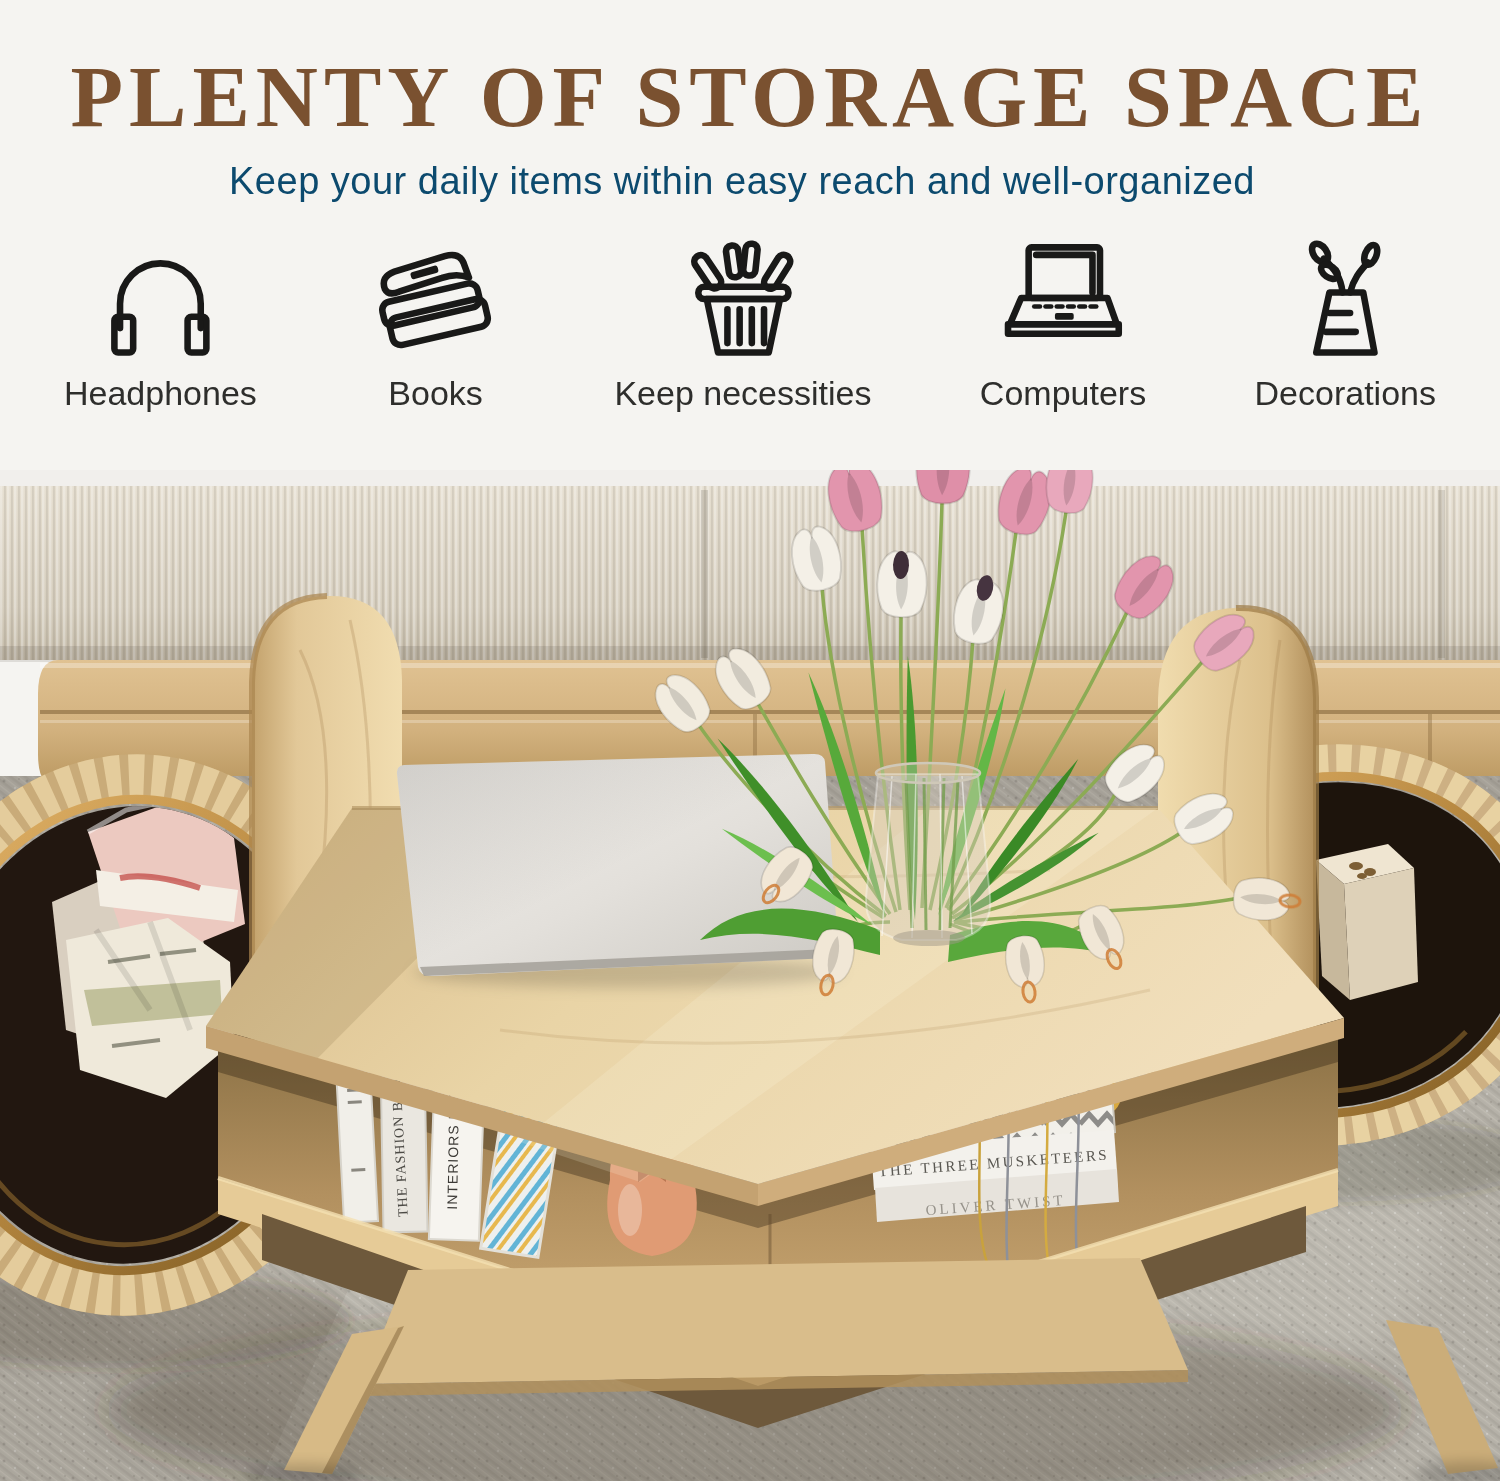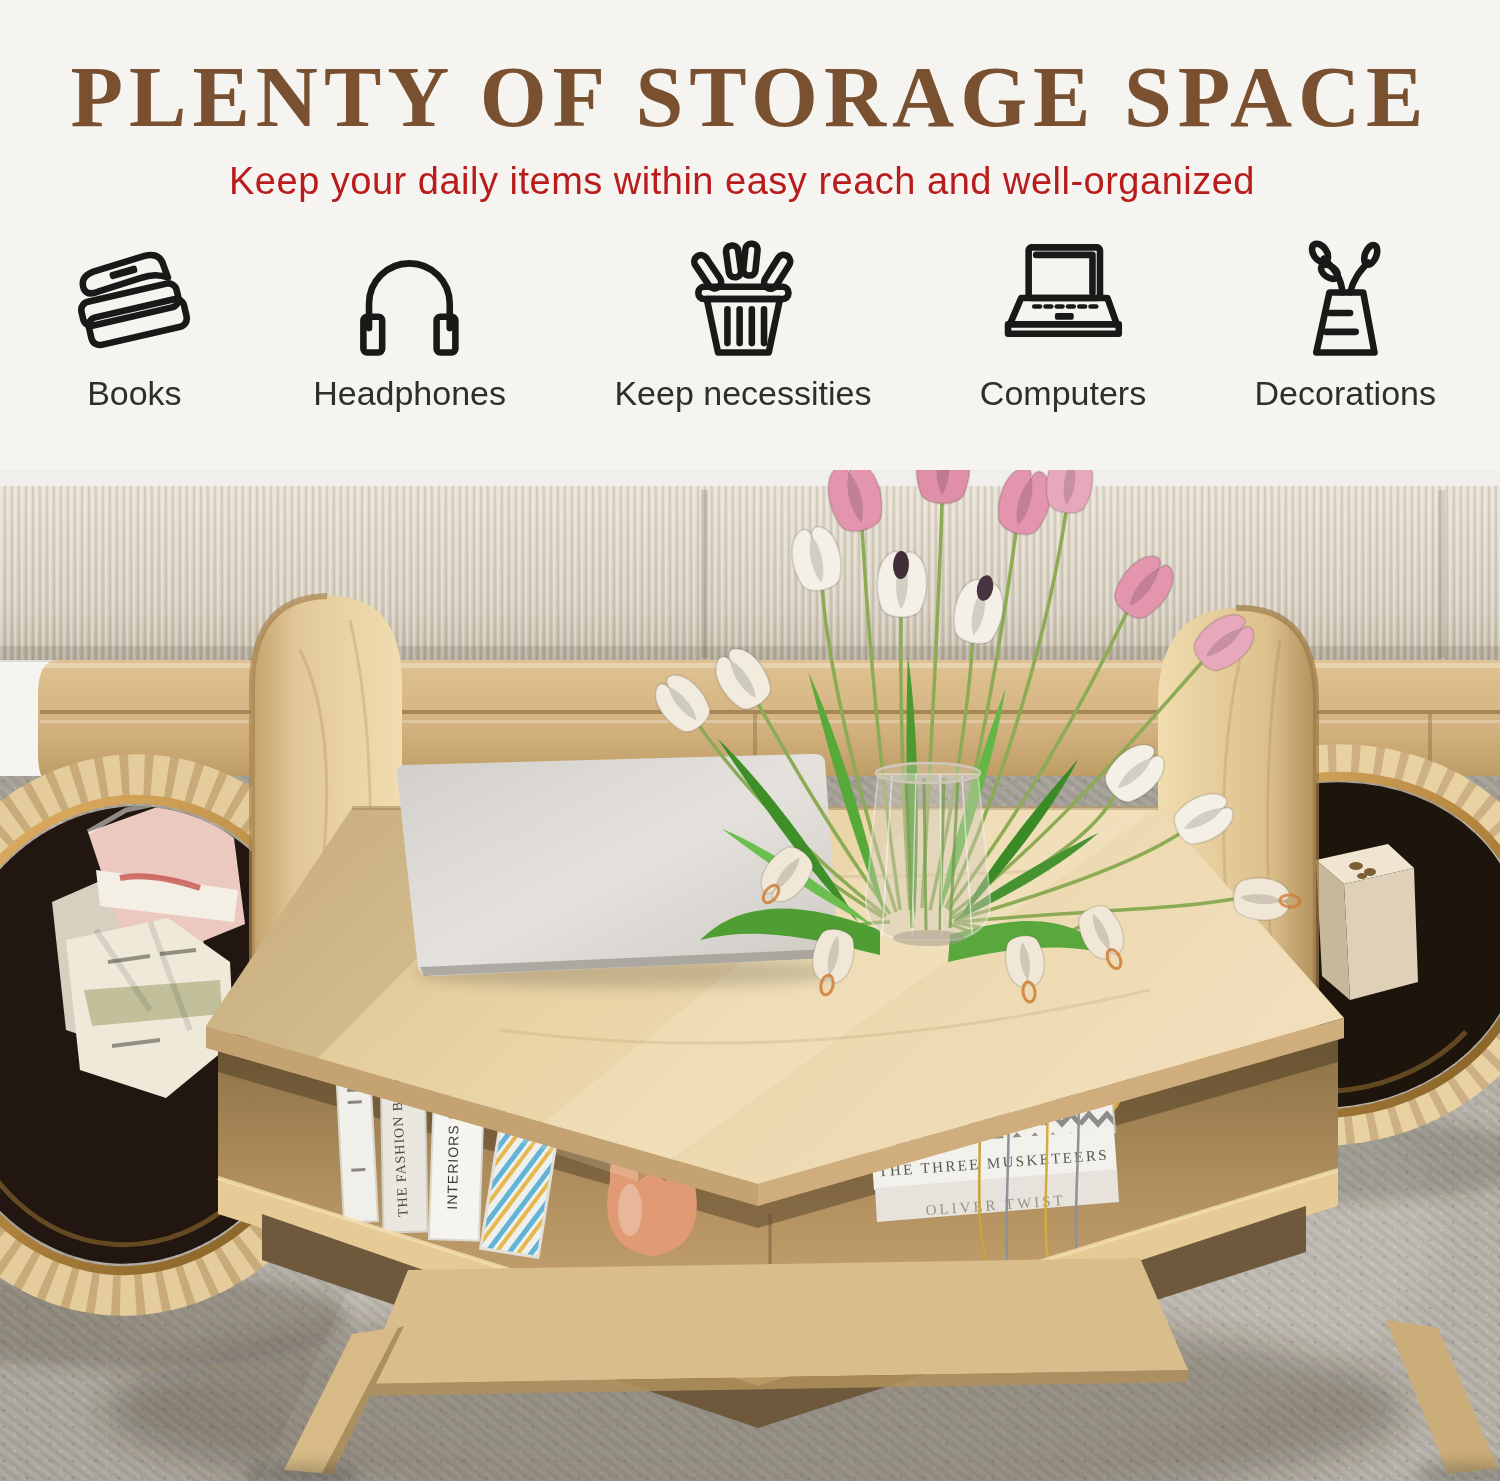--- a/index.html
+++ b/index.html
@@ -1,21 +1,21 @@
 <!DOCTYPE html>
 <html><head>
 <meta charset="utf-8">
 <style>
   html,body{margin:0;padding:0;background:#ffffff;}
   .page{position:relative;width:1500px;height:1481px;background:#f5f4f1;
         font-family:"Liberation Sans",sans-serif;overflow:hidden;}
   .hero{position:absolute;top:0;left:0;width:1500px;text-align:center;}
   .title{margin:8px;padding-top:46px;font-family:"Liberation Serif",serif;font-weight:700;
          font-size:86px;line-height:1.02;letter-spacing:6px;color:#7a5130;white-space:nowrap;}
-  .subtitle{margin:18px 16px 0 0;font-size:38px;color:#b91c1c;letter-spacing:0.5px;}
+  .subtitle{margin:18px 16px 0 0;font-size:38px;color:#0c4a6e;letter-spacing:0.5px;}
   .features{position:absolute;top:238px;left:0;width:1500px;box-sizing:border-box;
             padding:0 64px;display:flex;justify-content:space-between;align-items:flex-end;}
   .feature{display:flex;flex-direction:column;align-items:center;}
   .feature svg{display:block;height:122px;width:auto;}
   .feature .label{margin-top:14px;font-size:34px;color:#2e2e2c;}
   .photo-wrap{position:absolute;top:470px;left:0;width:1500px;height:1011px;}
   .photo-wrap svg{display:block;}
   .ico{stroke:#191918;stroke-width:7;fill:none;stroke-linecap:round;stroke-linejoin:round;}
   .ico-fill{fill:#191918;stroke:none;}
 </style>
@@ -26,37 +26,37 @@
 
   <div class="hero">
     <h1 class="title">PLENTY OF STORAGE SPACE</h1>
     <p class="subtitle">Keep your daily items within easy reach and well-organized</p>
   </div>
 
   <div class="features">
 
     <div class="feature">
       <svg viewBox="0 0 150 130">
+        <path class="ico" d="M32,96 V70 a43,43 0 0 1 86,0 V96"></path>
+        <rect class="ico" x="26" y="84" width="20" height="38" rx="4"></rect>
+        <rect class="ico" x="104" y="84" width="20" height="38" rx="4"></rect>
+      </svg>
+      <span class="label">Headphones</span>
+    </div>
+
+    <div class="feature">
+      <svg viewBox="0 0 150 130">
         <g transform="rotate(-13 70 70)">
           <rect class="ico" x="22" y="76" width="104" height="30" rx="9" fill="#f6f5f2"></rect>
           <rect class="ico" x="18" y="58" width="104" height="26" rx="9" fill="#f6f5f2"></rect>
           <path class="ico" d="M26,44 Q24,30 40,28 L96,24 Q112,23 114,36 L116,52 Q104,44 88,46 L40,50 Q28,52 26,44 Z" fill="#f6f5f2"></path>
           <rect class="ico-fill" x="56" y="32" width="30" height="8" rx="3" transform="rotate(-3 71 36)"></rect>
         </g>
       </svg>
       <span class="label">Books</span>
-    </div>
-
-    <div class="feature">
-      <svg viewBox="0 0 150 130">
-        <path class="ico" d="M32,96 V70 a43,43 0 0 1 86,0 V96"></path>
-        <rect class="ico" x="26" y="84" width="20" height="38" rx="4"></rect>
-        <rect class="ico" x="104" y="84" width="20" height="38" rx="4"></rect>
-      </svg>
-      <span class="label">Headphones</span>
     </div>
 
     <div class="feature">
       <svg viewBox="0 0 150 130">
         <rect class="ico" x="58" y="8" width="13" height="34" rx="6" transform="rotate(-8 64 25)"></rect>
         <rect class="ico" x="76" y="6" width="13" height="34" rx="6" transform="rotate(6 82 23)"></rect>
         <rect class="ico" x="30" y="16" width="14" height="40" rx="7" transform="rotate(-34 37 36)"></rect>
         <rect class="ico" x="104" y="16" width="14" height="40" rx="7" transform="rotate(32 111 36)"></rect>
         <rect class="ico" x="27" y="52" width="96" height="13" rx="6"></rect>
         <path class="ico" d="M36,65 L114,65 L102,122 L48,122 Z"></path>

